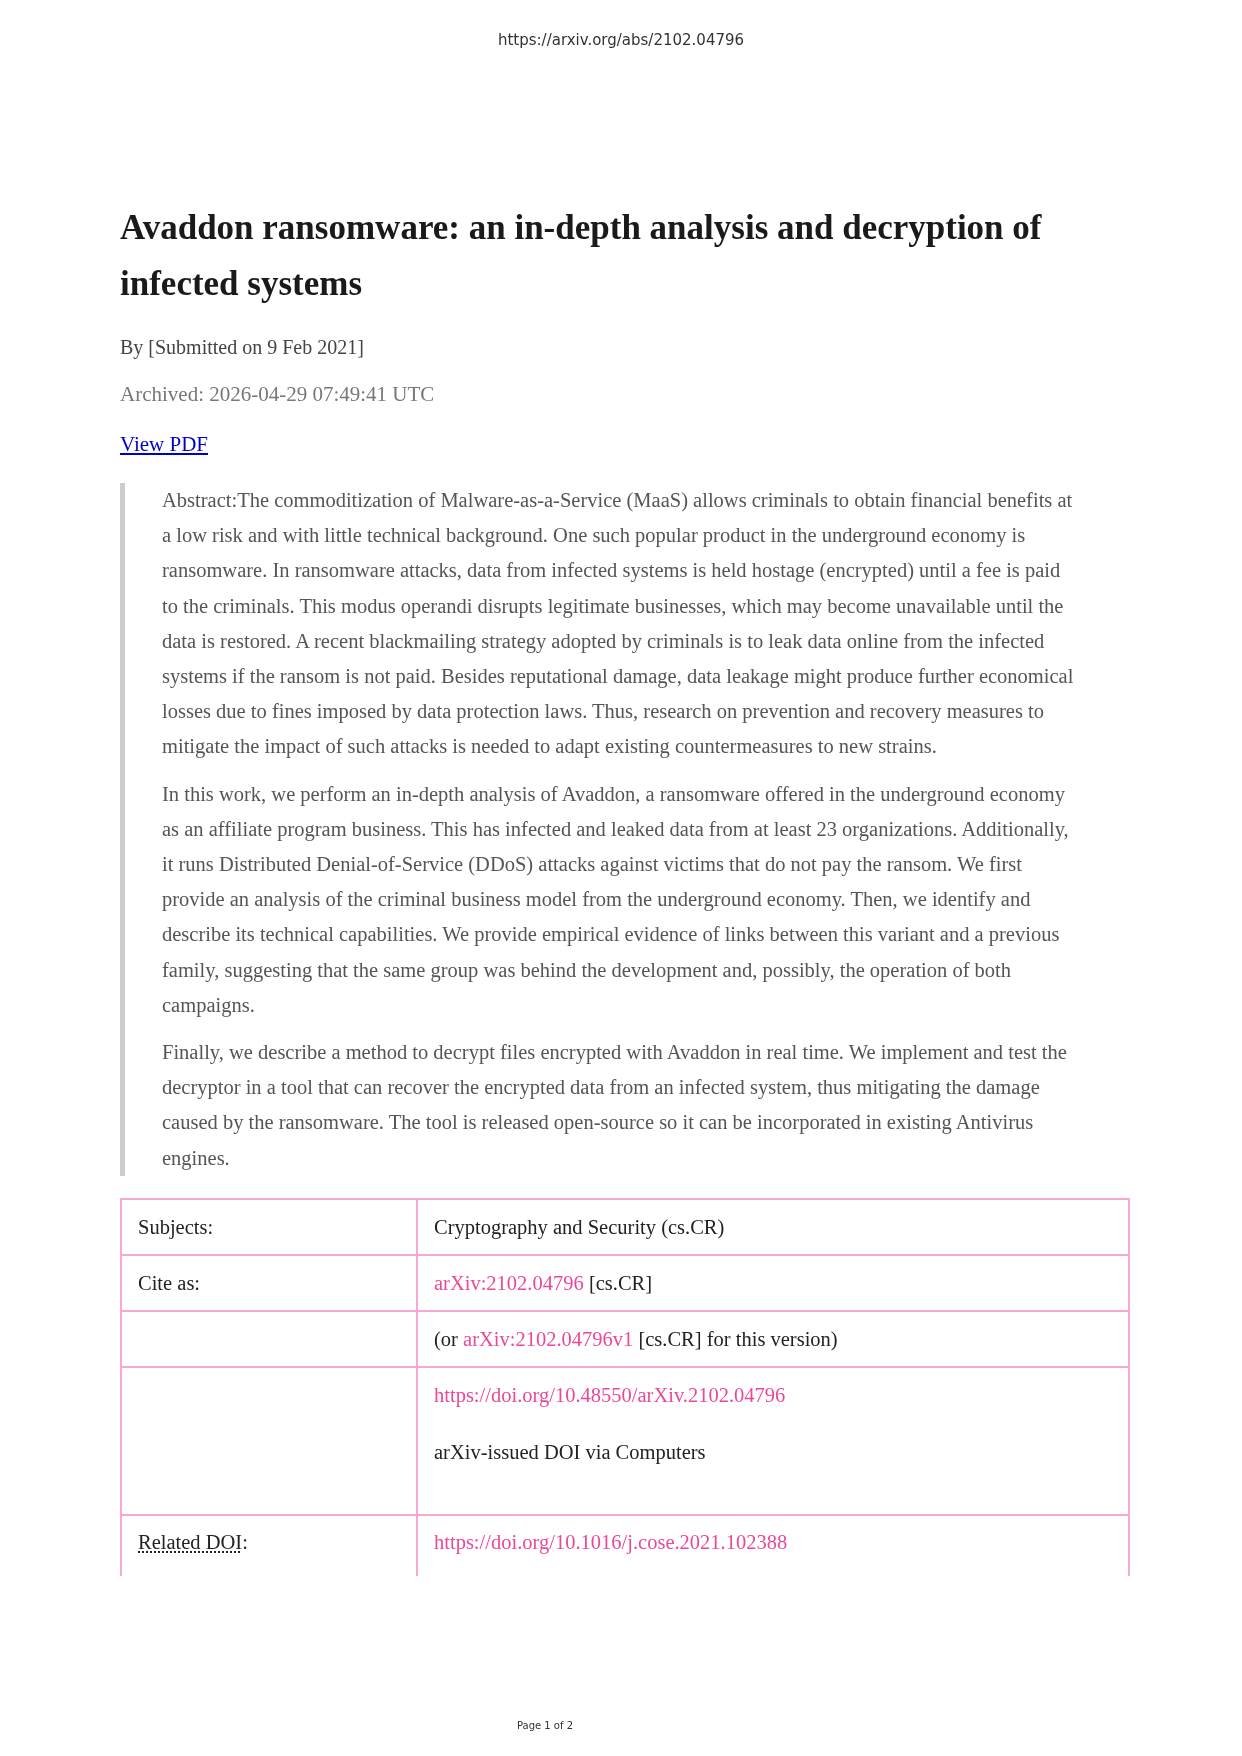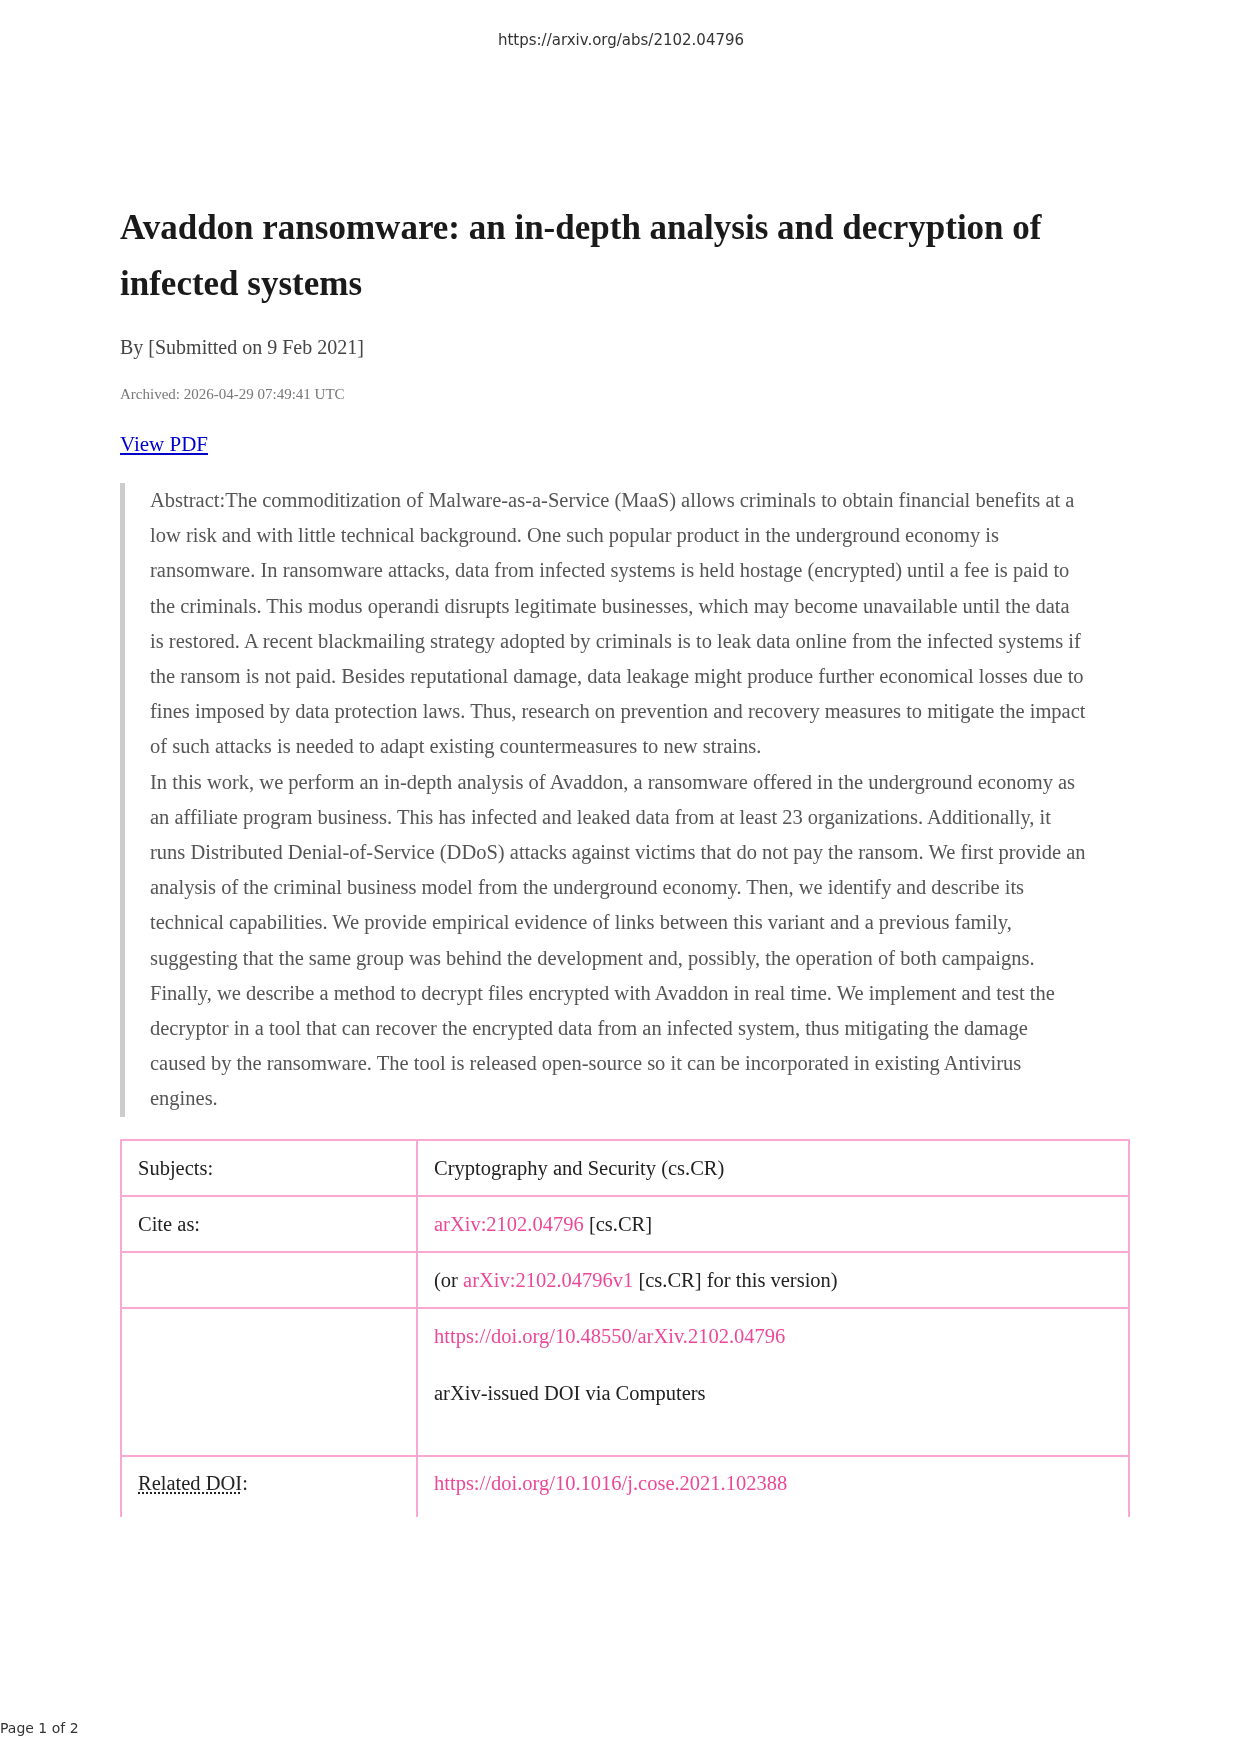--- a/index.html
+++ b/index.html
@@ -23,23 +23,23 @@
       text-align: center;
       font-family: "DejaVu Sans", sans-serif;
       font-size: 15px;
       color: #333333;
     }
     .page-footer {
       position: absolute;
       top: 1720px;
       left: 0;
       width: 1090px;
-      text-align: left;
+      text-align: center;
       font-family: "DejaVu Sans", sans-serif;
-      font-size: 14px;
+      font-size: 10px;
       color: #333333;
     }
     .content {
       position: absolute;
       left: 120px;
       top: 208px;
       width: 1008px;
     }
     .title {
       margin: 0;
@@ -51,21 +51,21 @@
       margin-top: -8px;
     }
     .byline {
       margin-top: 22px;
       font-size: 20px;
       line-height: 26px;
       color: #444444;
     }
     .archived {
       margin-top: 22px;
-      font-size: 15px;
+      font-size: 21px;
       line-height: 24px;
       color: #777777;
     }
     .view-pdf {
       display: inline-block;
       margin-top: 25px;
       font-size: 21px;
       line-height: 26px;
       color: #0000cc;
       text-decoration: underline;
@@ -74,21 +74,21 @@
       margin-top: 26px;
       border-left: 5px solid #cccccc;
       padding-left: 25px;
       padding-right: 40px;
       font-size: 20.5px;
       line-height: 35.2px;
       color: #555555;
       padding-bottom: 0px;
     }
     .abstract p {
-      margin: 0;
+      margin: 12px;
     }
     .meta-table {
       margin-top: 22px;
       width: 1010px;
       border-collapse: collapse;
       font-size: 20.5px;
       color: #222222;
     }
     .meta-table td {
       border: 2px solid #f9a8d4;

